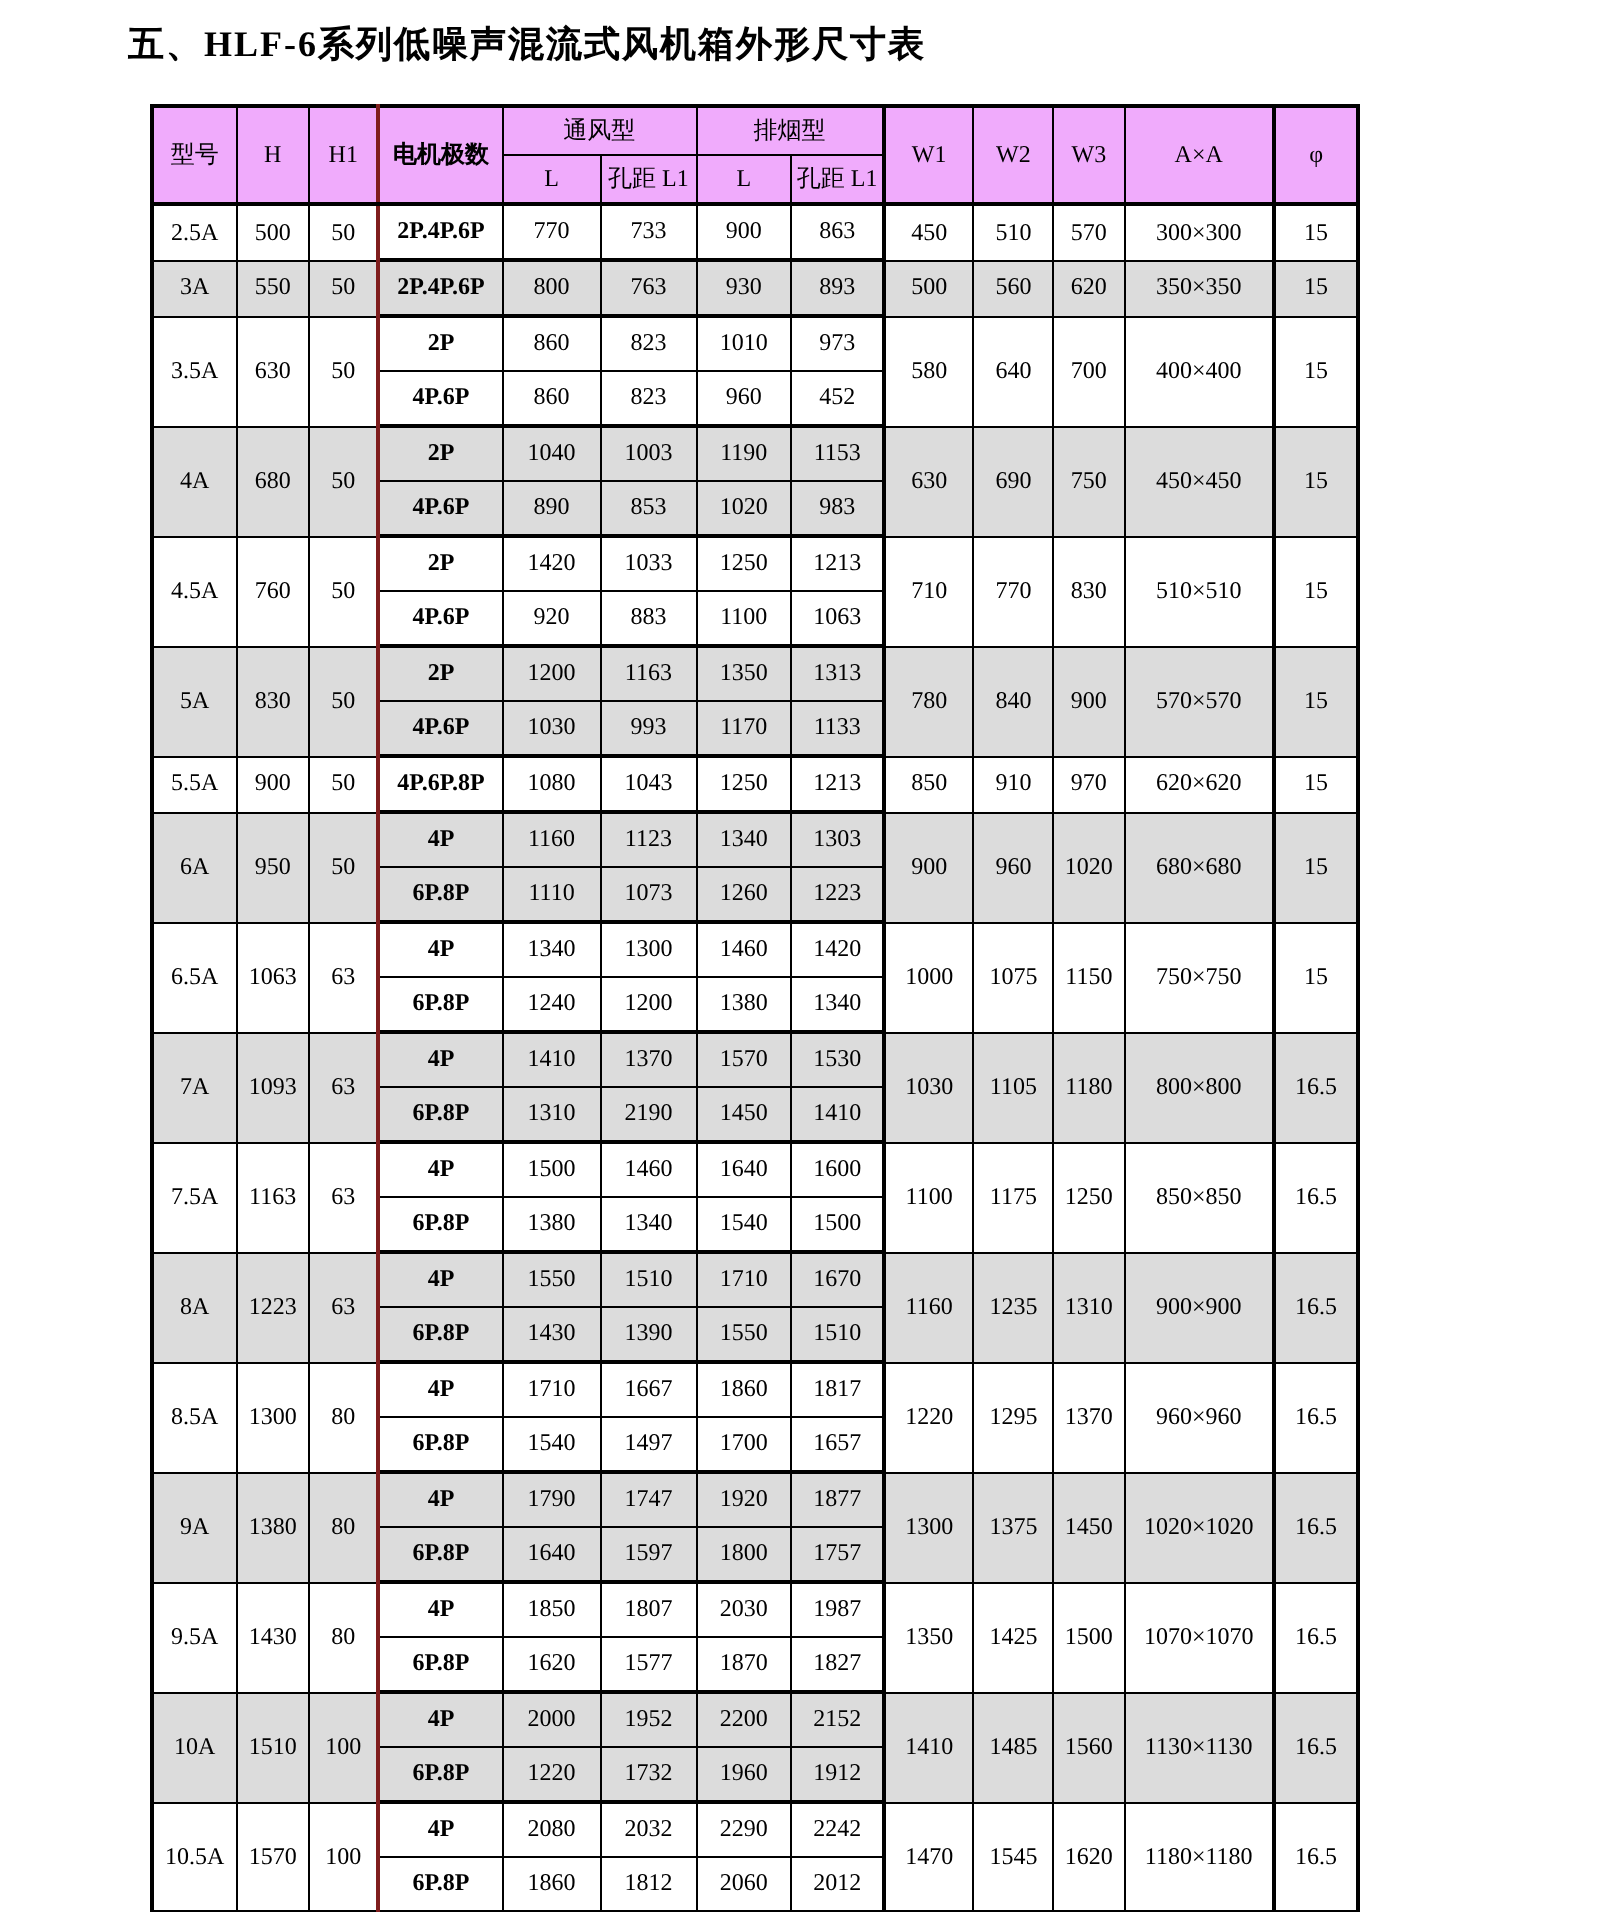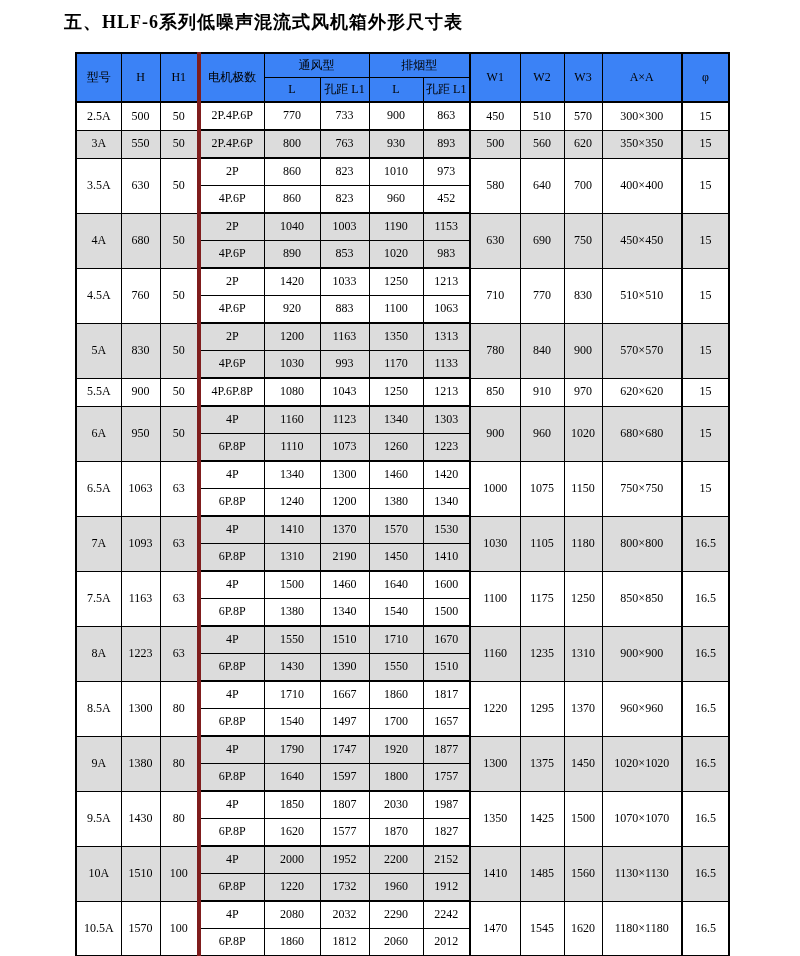--- a/index.html
+++ b/index.html
@@ -1,29 +1,29 @@
 <!DOCTYPE html>
 <html><head>
 <meta charset="utf-8">
 <style>
   html,body{margin:0;padding:0;background:#ffffff;}
   body{width:800px;height:956px;font-family:"Liberation Serif","DejaVu Serif",serif;color:#000;}
-  .page{position:relative;width:800px;height:956px;background:#fff;overflow:hidden;}
+  .page{position:relative;width:680px;height:956px;background:#fff;overflow:hidden;}
   .title{position:absolute;left:64px;top:10px;font-size:18px;font-weight:bold;letter-spacing:1px;white-space:nowrap;}
   .tbl-wrap{position:absolute;left:75px;top:52px;}
   table{border-collapse:collapse;table-layout:fixed;border:2px solid #000;}
   th,td{border:1px solid #000;padding:0 1px;text-align:center;vertical-align:middle;
         font-size:12px;font-weight:normal;line-height:1.1;overflow:hidden;white-space:nowrap;}
-  thead th{background:#3b82f6;height:23px;}
+  thead th{background:#f0abfc;height:23px;}
   thead th.hd-main{border-bottom:2px solid #000;margin-left:32px;}
   thead th.hd-span{border-bottom:1px solid #000;}
   tbody td{height:26px;background:#fff;}
   tr.shade td{background:#dcdcdc;}
   
-  .c-poles{border-left:4px solid #7f1d1d;}
+  .c-poles{border-left:2px solid #7f1d1d;font-weight:bold;}
   .c-lend{border-right:2px solid #000;text-align:center;}
   .c-phi{border-left:2px solid #000;}
   
   tr.gstart td.c-poles, tr.gstart td.c-l, tr.gstart td.c-lend{border-top:2px solid #000;}
   col.w-model{width:45px;} col.w-h{width:39px;} col.w-h1{width:39px;}
   col.w-poles{width:65px;} col.w-vl{width:56px;} col.w-vl1{width:49px;}
   col.w-sl{width:54px;} col.w-sl1{width:47px;}
   col.w-w1{width:50px;} col.w-w2{width:44px;} col.w-w3{width:38px;}
   col.w-axa{width:80px;} col.w-phi{width:47px;}
   .note{position:absolute;left:78px;top:928px;font-size:13px;letter-spacing:1px;}

